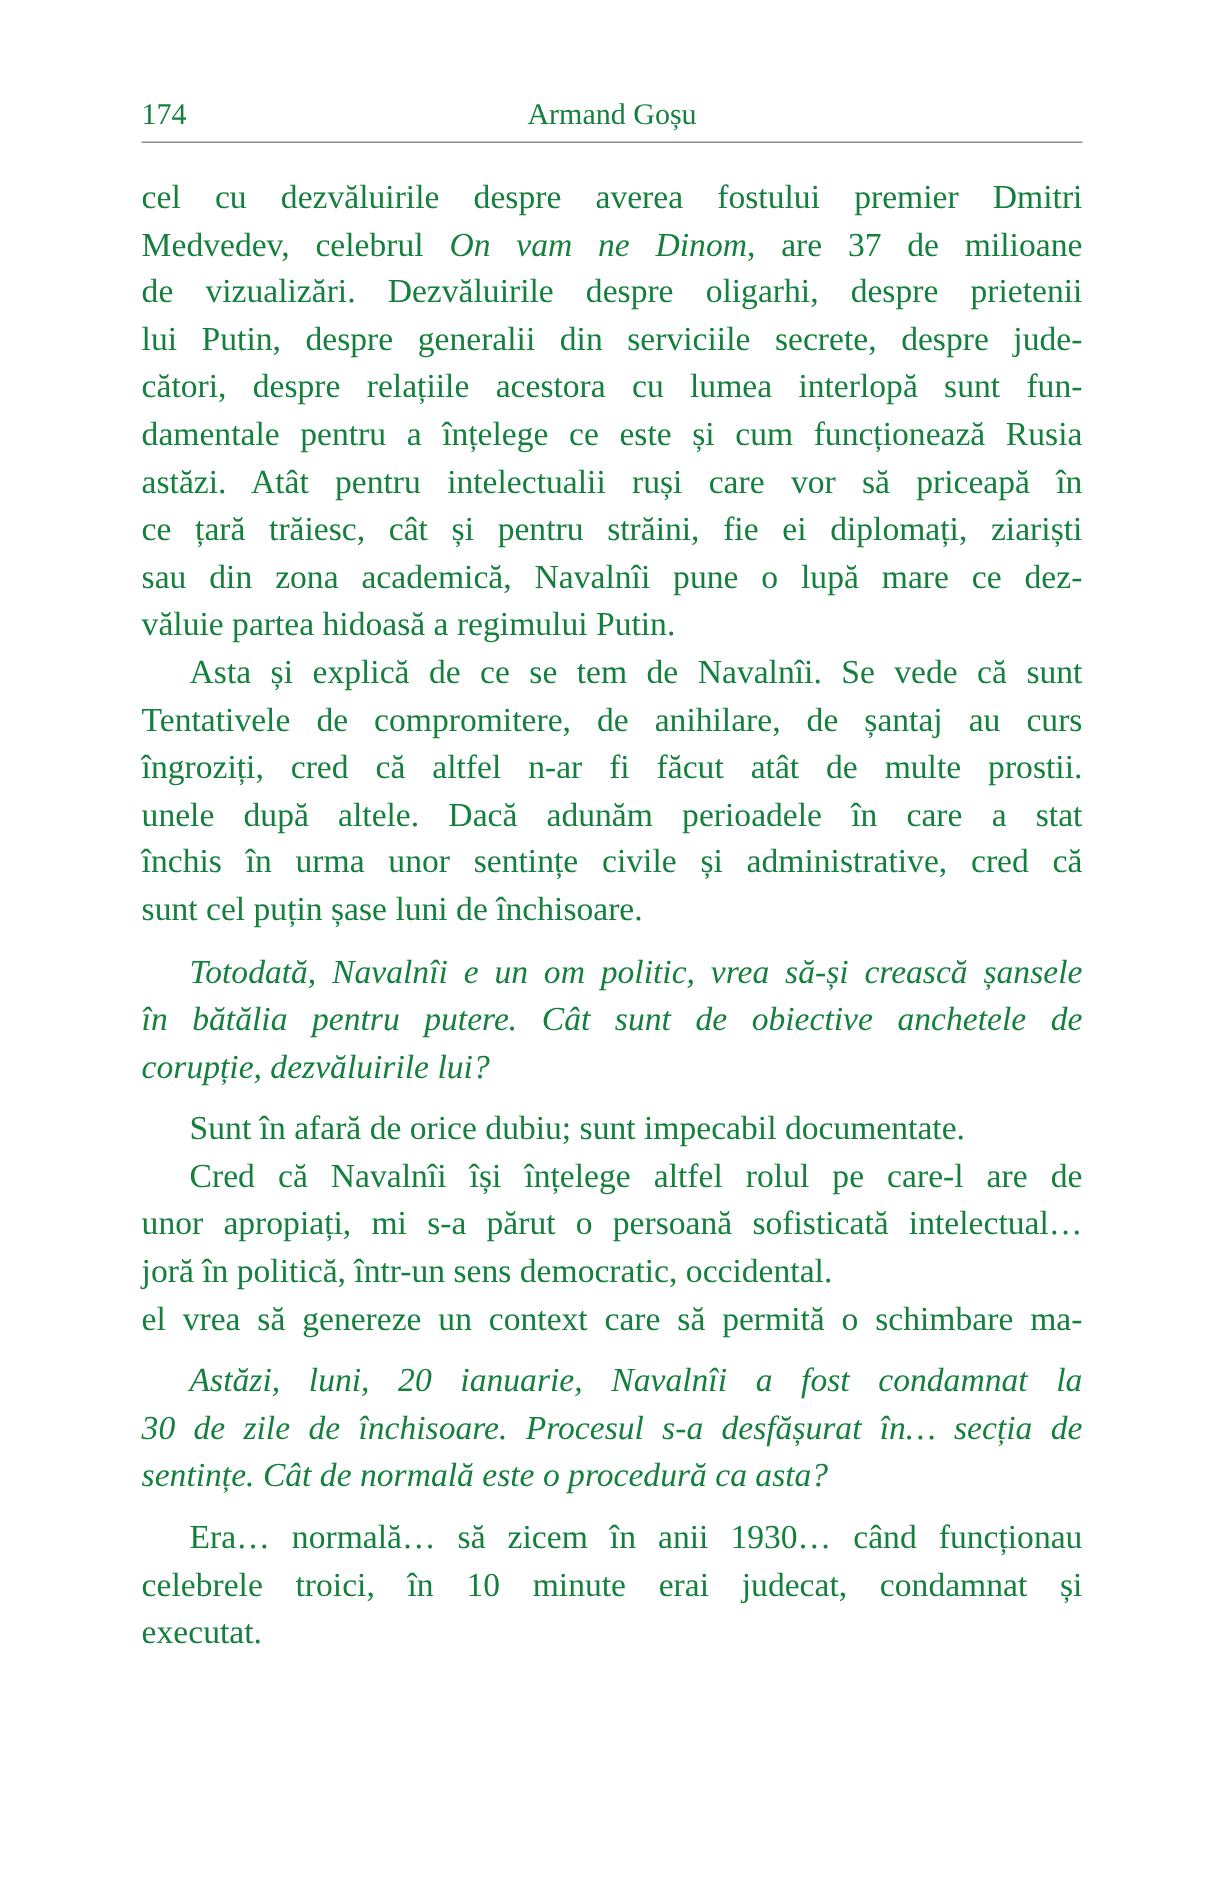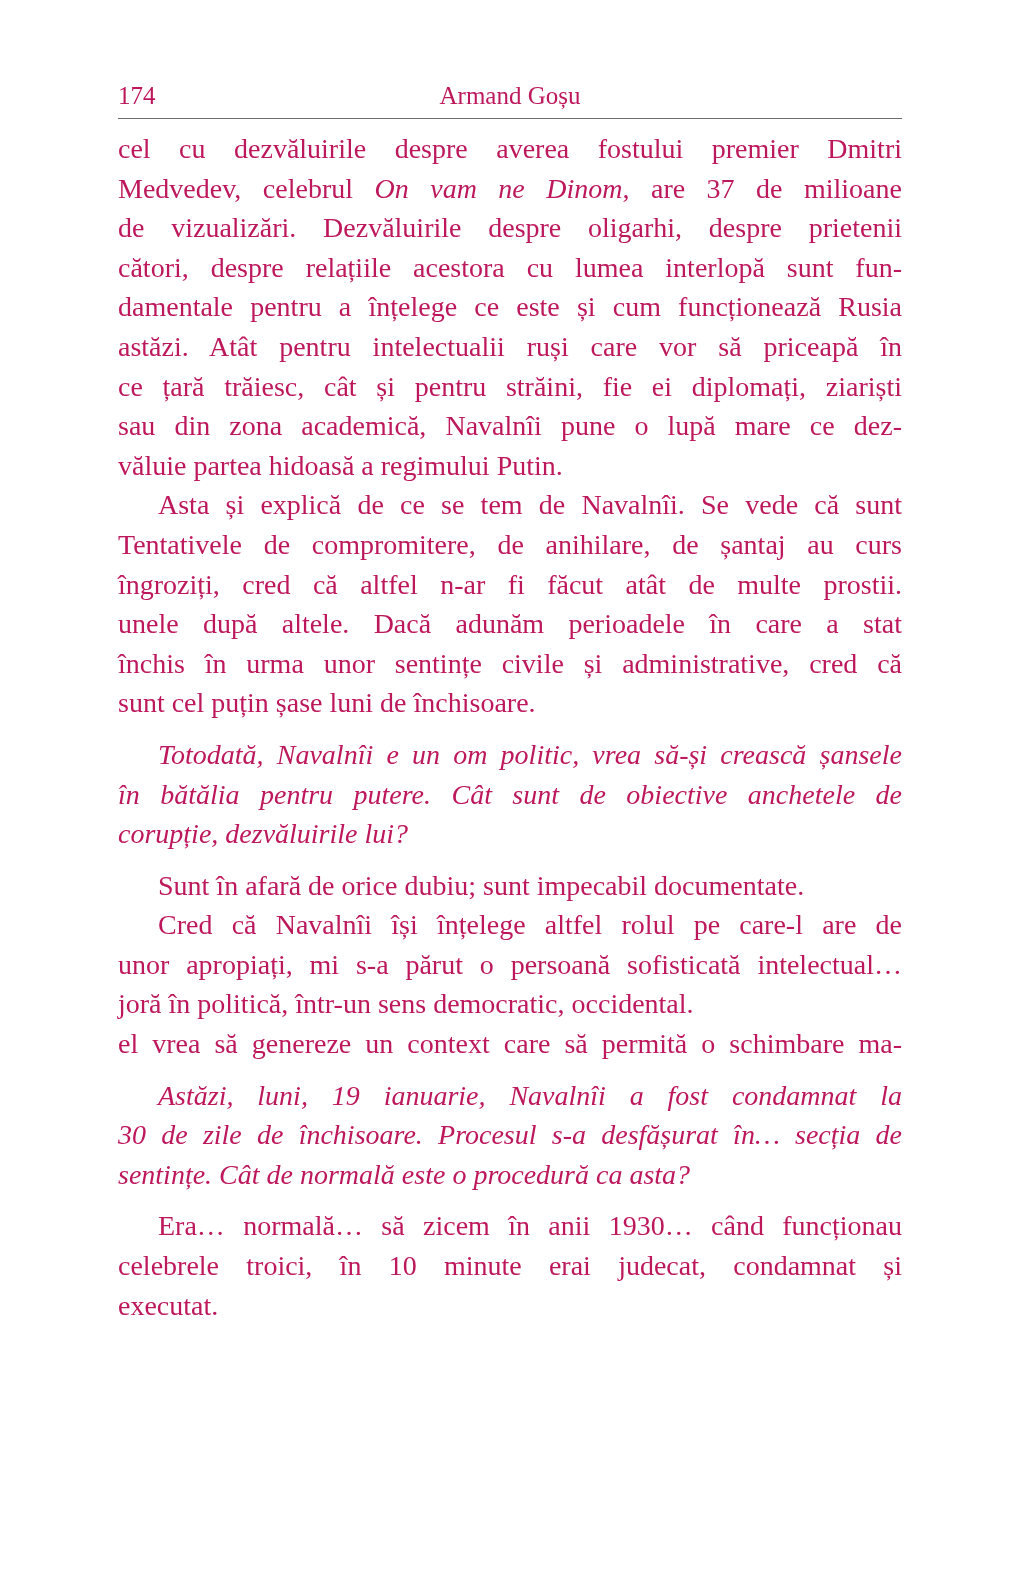--- a/index.html
+++ b/index.html
@@ -1,56 +1,57 @@
 <!DOCTYPE html>
 <html><head>
   <meta charset="utf-8">
   <style>
     html, body { margin: 0; padding: 0; background: #ffffff; }
     body { width: 1024px; height: 1575px; position: relative; overflow: hidden; }
     .page {
       position: absolute; left: 118px; top: 72px; width: 784px;
       font-family: "Liberation Serif", "DejaVu Serif", serif;
-      color: #be185d;
+      color: #15803d;
     }
     .header {
       position: relative; height: 46px;
       border-bottom: 1.5px solid #6d6d6d;
       font-size: 25px;
     }
     .header .pageno { position: absolute; left: 0; top: 10px; }
     .header .running { position: absolute; left: 0; right: 0; top: 10px; text-align: center; }
     .body { margin-top: 0; font-size: 28px; }
     .para { margin: 0; }
     .line {
       display: block; height: 39.6px; line-height: 39.6px;
       text-align: justify; text-align-last: justify; white-space: nowrap;
       overflow: visible;
     }
     .line.last { text-align-last: left; }
     .indent { padding-left: 40px; }
     .italic { font-style: italic; }
     .gap { height: 12px; }
-    .first { margin-top: 10px; }
+    .first { margin-top: 26px; }
   </style>
 </head>
 <body>
 
 <div class="page">
   <div class="header">
     <span class="pageno">174</span>
     <span class="running">Armand Goșu</span>
   </div>
 
   <div class="body first">
 
     <div class="para">
       <span class="line">cel cu dezvăluirile despre averea fostului premier Dmitri</span>
       <span class="line"><span>Medvedev, celebrul </span><em>On vam ne Dinom</em><span>, are 37 de milioane</span></span>
       <span class="line">de vizualizări. Dezvăluirile despre oligarhi, despre prietenii</span>
+      <span class="line">lui Putin, despre generalii din serviciile secrete, despre jude-</span>
       <span class="line">cători, despre relațiile acestora cu lumea interlopă sunt fun-</span>
       <span class="line">damentale pentru a înțelege ce este și cum funcționează Rusia</span>
       <span class="line">astăzi. Atât pentru intelectualii ruși care vor să priceapă în</span>
       <span class="line">ce țară trăiesc, cât și pentru străini, fie ei diplomați, ziariști</span>
       <span class="line">sau din zona academică, Navalnîi pune o lupă mare ce dez-</span>
       <span class="line last">văluie partea hidoasă a regimului Putin.</span>
     </div>
 
     <div class="para">
       <span class="line indent">Asta și explică de ce se tem de Navalnîi. Se vede că sunt</span>
@@ -78,21 +79,21 @@
     <div class="para">
       <span class="line indent">Cred că Navalnîi își înțelege altfel rolul pe care-l are de</span>
       <span class="line">unor apropiați, mi s-a părut o persoană sofisticată intelectual…</span>
       <span class="line last">joră în politică, într-un sens democratic, occidental.</span>
       <span class="line">el vrea să genereze un context care să permită o schimbare ma-</span>
     </div>
 
     <div class="gap"></div>
 
     <div class="para italic">
-      <span class="line indent">Astăzi, luni, 19 ianuarie, Navalnîi a fost condamnat la</span>
+      <span class="line indent">Astăzi, luni, 20 ianuarie, Navalnîi a fost condamnat la</span>
       <span class="line">30 de zile de închisoare. Procesul s-a desfășurat în… secția de</span>
       <span class="line last">sentințe. Cât de normală este o procedură ca asta?</span>
     </div>
 
     <div class="gap"></div>
 
     <div class="para">
       <span class="line indent">Era… normală… să zicem în anii 1930… când funcționau</span>
       <span class="line">celebrele troici, în 10 minute erai judecat, condamnat și</span>
       <span class="line last">executat.</span>

